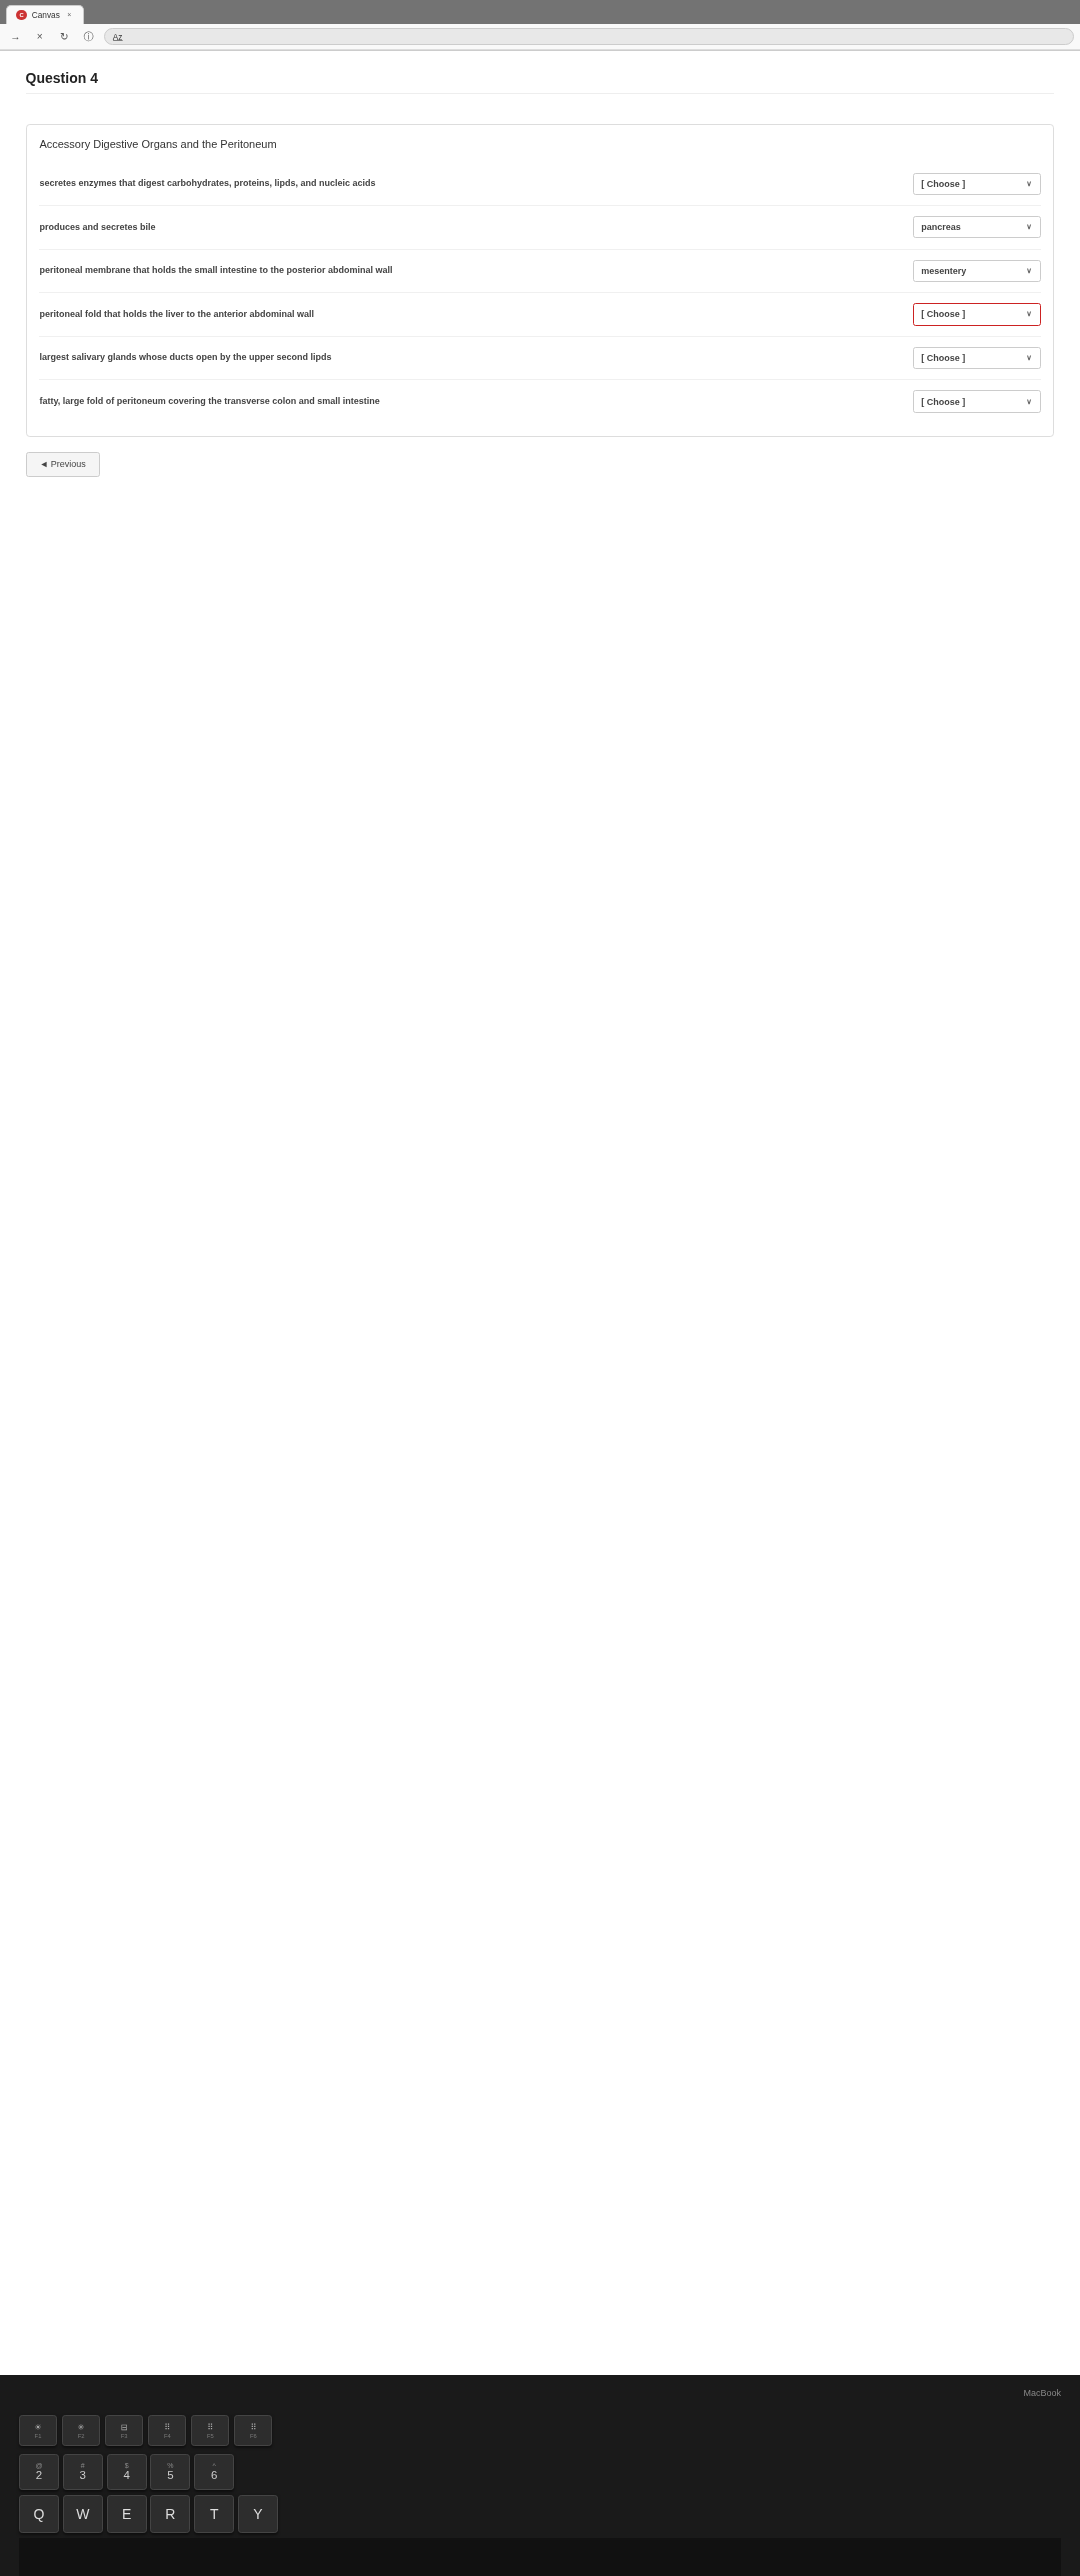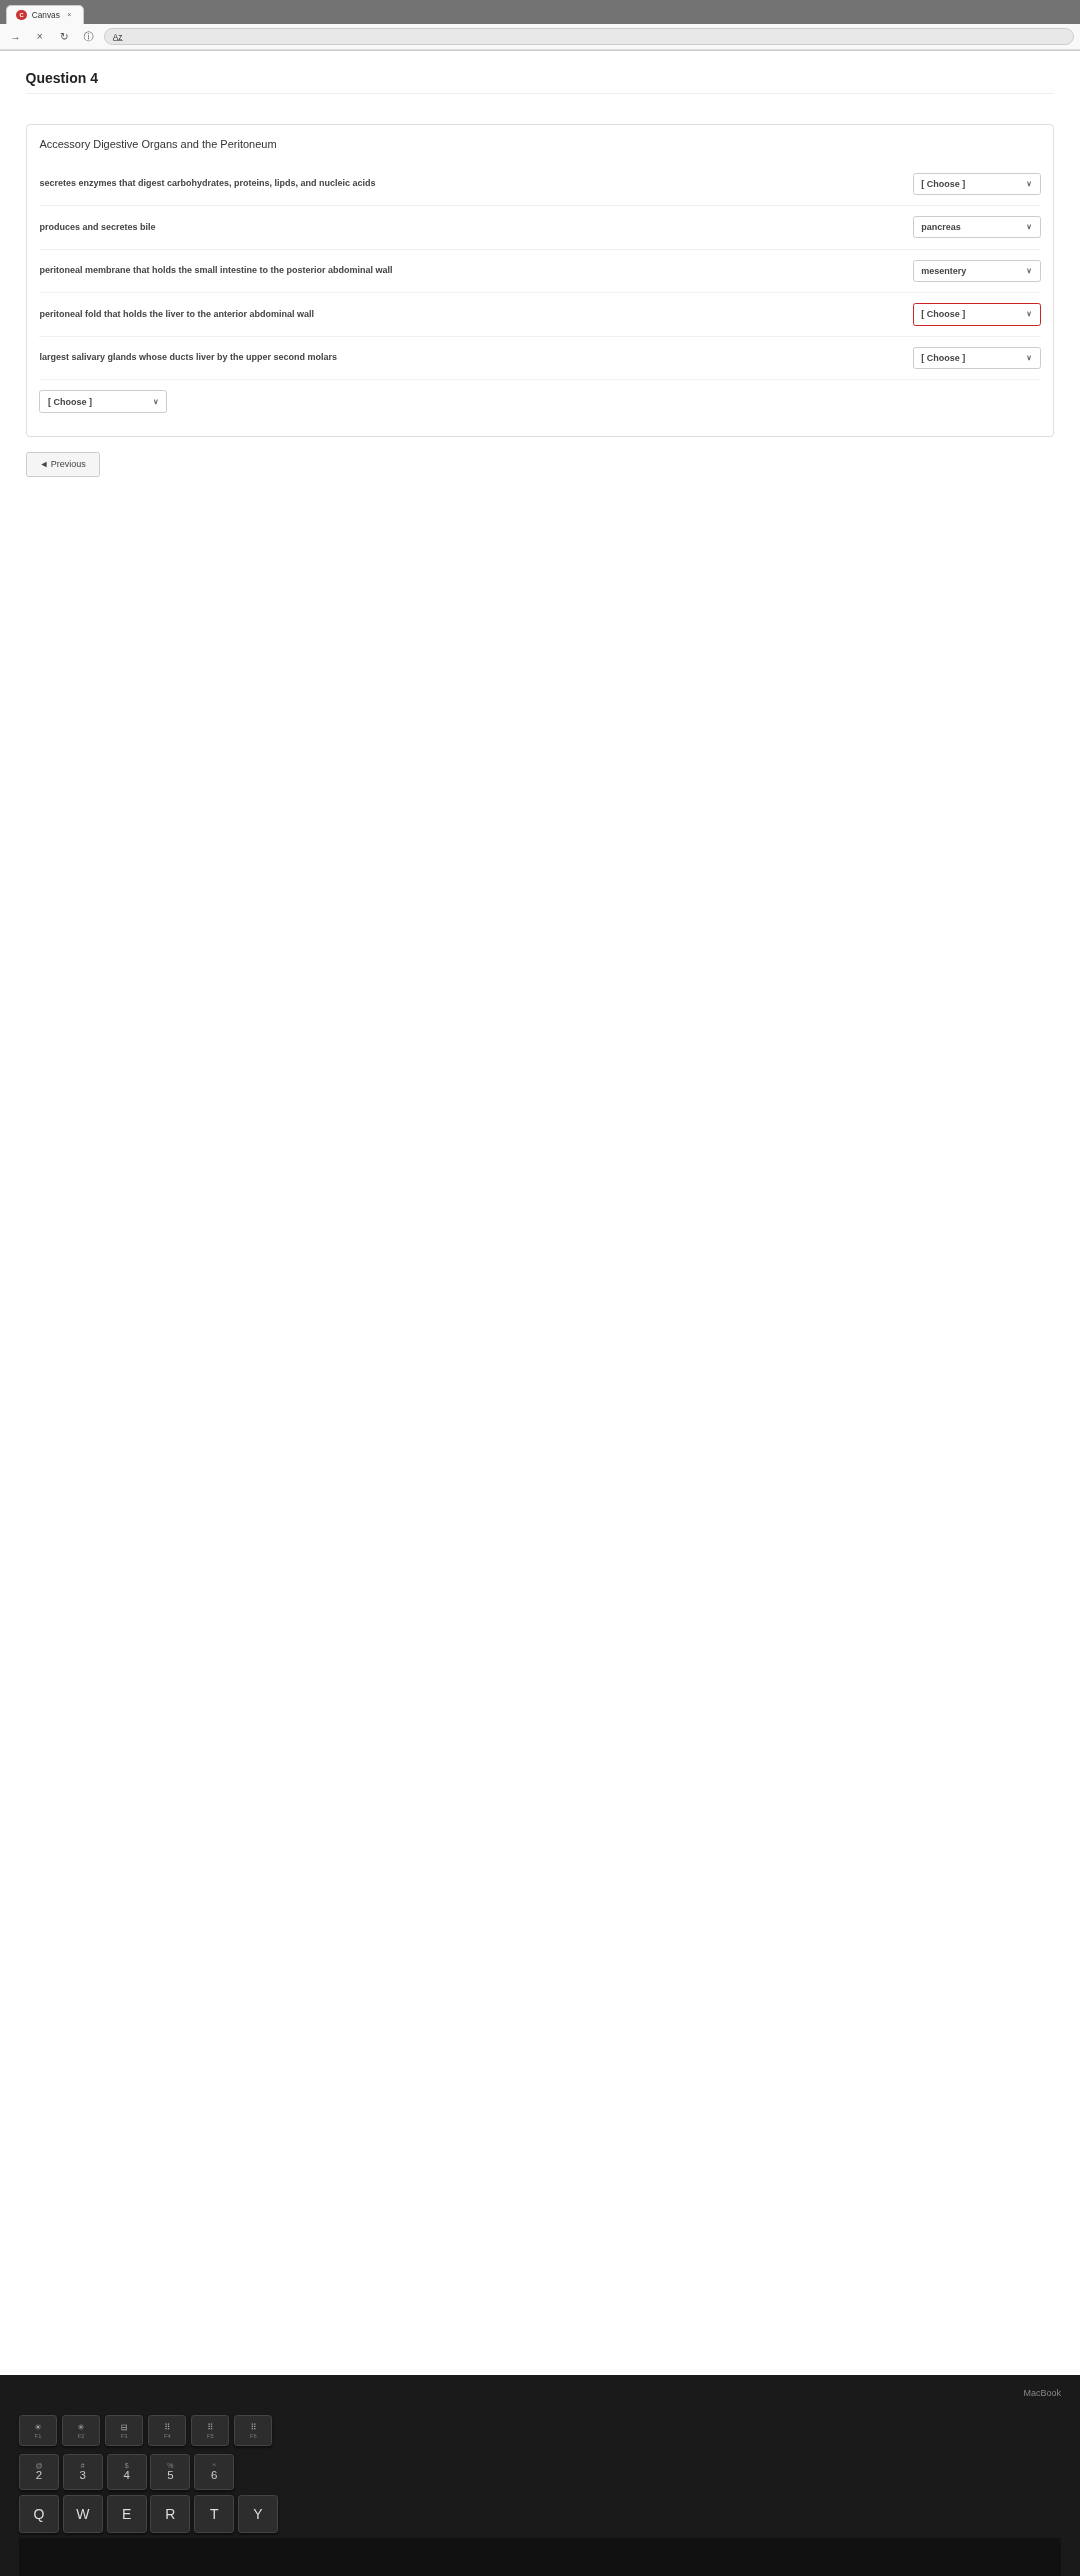--- a/index.html
+++ b/index.html
@@ -351,28 +351,29 @@
 
     <div class="quiz-row">
       <div class="quiz-row-text">peritoneal fold that holds the liver to the anterior abdominal wall</div>
       <div class="quiz-select highlighted">
         <span>[ Choose ]</span>
         <span class="select-arrow">∨</span>
       </div>
     </div>
 
     <div class="quiz-row">
-      <div class="quiz-row-text">largest salivary glands whose ducts liver by the upper second molars</div>
+      <div class="quiz-row-text">largest salivary glands whose ducts open by the upper second lipds</div>
       <div class="quiz-select">
         <span>[ Choose ]</span>
         <span class="select-arrow">∨</span>
       </div>
     </div>
 
     <div class="quiz-row">
+      <div class="quiz-row-text">fatty, large fold of peritoneum covering the transverse colon and small intestine</div>
       <div class="quiz-select">
         <span>[ Choose ]</span>
         <span class="select-arrow">∨</span>
       </div>
     </div>
   </div>
 
   
   <button class="prev-btn">◄ Previous</button>
 </div>

